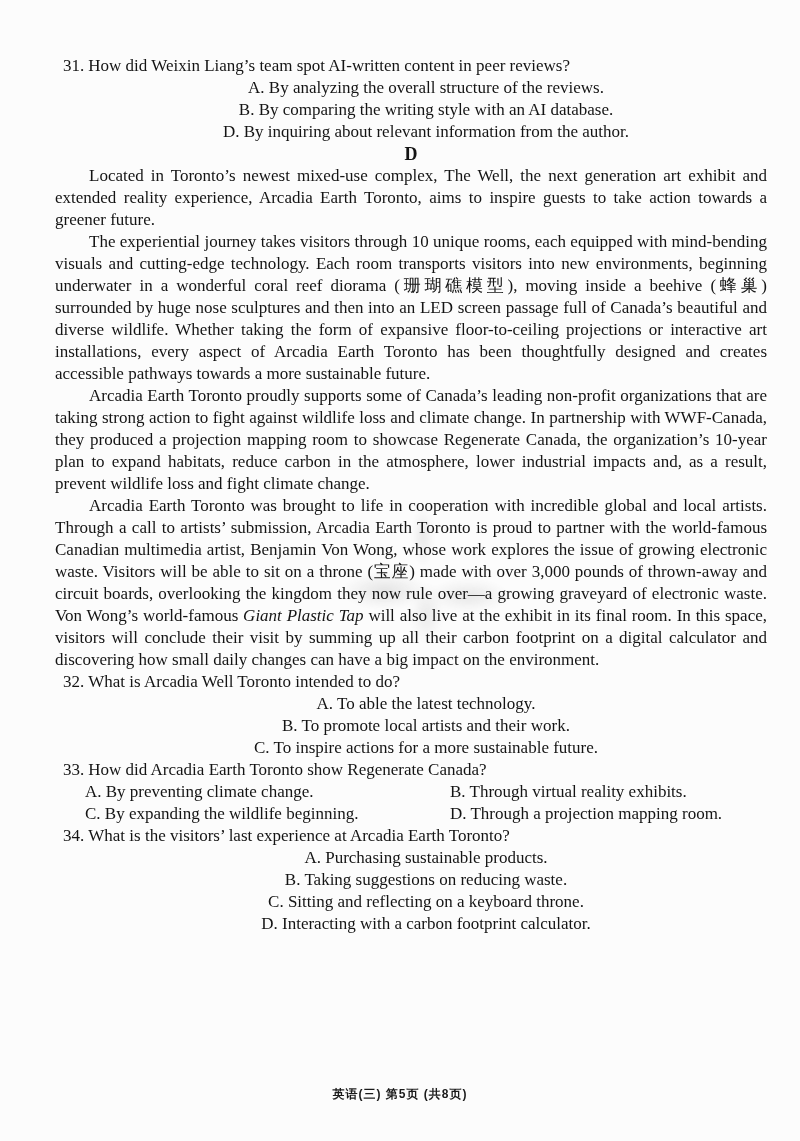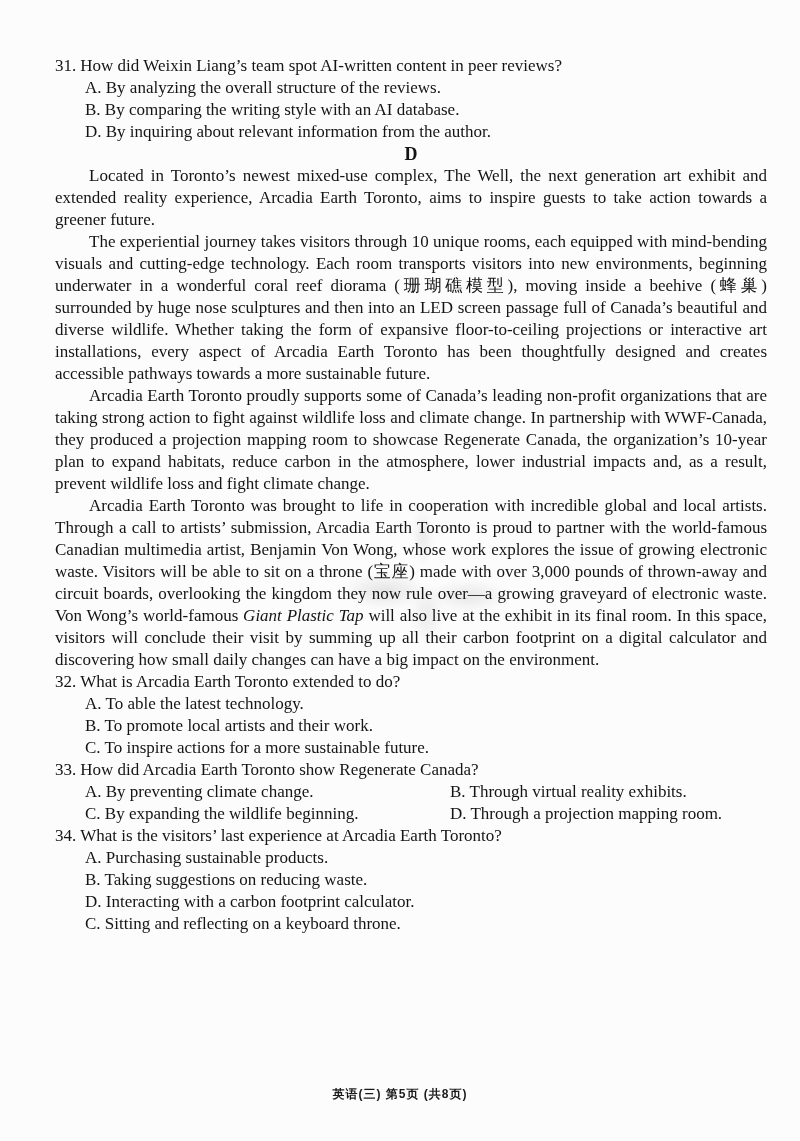--- a/index.html
+++ b/index.html
@@ -17,23 +17,24 @@
   .content {
     position: absolute;
     left: 55px;
     top: 55px;
     width: 712px;
   }
   .q-line {
     padding-left: 30px;
     text-indent: -30px;
   }
-  .qnum { padding-right: 4px; }
+  .qnum { padding-right: 4px; margin-left: 8px; }
   .q-options .opt {
     padding-left: 30px;
+    text-align: center;
   }
   .q-options-grid {
     display: grid;
     grid-template-columns: 365px 1fr;
     padding-left: 30px;
   }
   .section-heading {
     text-align: center;
     font-weight: bold;
     font-size: 18px;
@@ -91,21 +92,21 @@
     </div>
 
     <div class="section-heading">D</div>
 
     <p class="para">Located in Toronto’s newest mixed-use complex, The Well, the next generation art exhibit and extended reality experience, Arcadia Earth Toronto, aims to inspire guests to take action towards a greener future.</p>
     <p class="para">The experiential journey takes visitors through 10 unique rooms, each equipped with mind-bending visuals and cutting-edge technology. Each room transports visitors into new environments, beginning underwater in a wonderful coral reef diorama (珊瑚礁模型), moving inside a beehive (蜂巢) surrounded by huge nose sculptures and then into an LED screen passage full of Canada’s beautiful and diverse wildlife. Whether taking the form of expansive floor-to-ceiling projections or interactive art installations, every aspect of Arcadia Earth Toronto has been thoughtfully designed and creates accessible pathways towards a more sustainable future.</p>
     <p class="para">Arcadia Earth Toronto proudly supports some of Canada’s leading non-profit organizations that are taking strong action to fight against wildlife loss and climate change. In partnership with WWF-Canada, they produced a projection mapping room to showcase Regenerate Canada, the organization’s 10-year plan to expand habitats, reduce carbon in the atmosphere, lower industrial impacts and, as a result, prevent wildlife loss and fight climate change.</p>
     <p class="para"><span>Arcadia Earth Toronto was brought to life in cooperation with incredible global and local artists. Through a call to artists’ submission, Arcadia Earth Toronto is proud to partner with the world-famous Canadian multimedia artist, Benjamin Von Wong, whose work explores the issue of growing electronic waste. Visitors will be able to sit on a throne (宝座) made with over 3,000 pounds of thrown-away and circuit boards, overlooking the kingdom they now rule over—a growing graveyard of electronic waste. Von Wong’s world-famous </span><span class="italic">Giant Plastic Tap</span><span> will also live at the exhibit in its final room. In this space, visitors will conclude their visit by summing up all their carbon footprint on a digital calculator and discovering how small daily changes can have a big impact on the environment.</span></p>
 
     <div class="question">
-      <div class="q-line"><span class="qnum">32.</span><span>What is Arcadia Earth Toronto extended to do?</span></div>
+      <div class="q-line"><span class="qnum">32.</span><span>What is Arcadia Well Toronto intended to do?</span></div>
       <div class="q-options">
         <div class="opt">A. To able the latest technology.</div>
         <div class="opt">B. To promote local artists and their work.</div>
         <div class="opt">C. To inspire actions for a more sustainable future.</div>
       </div>
     </div>
 
     <div class="question">
       <div class="q-line"><span class="qnum">33.</span><span>How did Arcadia Earth Toronto show Regenerate Canada?</span></div>
       <div class="q-options-grid">
@@ -114,21 +115,21 @@
         <div>C. By expanding the wildlife beginning.</div>
         <div>D. Through a projection mapping room.</div>
       </div>
     </div>
 
     <div class="question">
       <div class="q-line"><span class="qnum">34.</span><span>What is the visitors’ last experience at Arcadia Earth Toronto?</span></div>
       <div class="q-options">
         <div class="opt">A. Purchasing sustainable products.</div>
         <div class="opt">B. Taking suggestions on reducing waste.</div>
+        <div class="opt">C. Sitting and reflecting on a keyboard throne.</div>
         <div class="opt">D. Interacting with a carbon footprint calculator.</div>
-        <div class="opt">C. Sitting and reflecting on a keyboard throne.</div>
       </div>
     </div>
 
   </div>
 
   <div class="footer">英语(三) 第5页 (共8页)</div>
 </div>
 
 </body></html>

